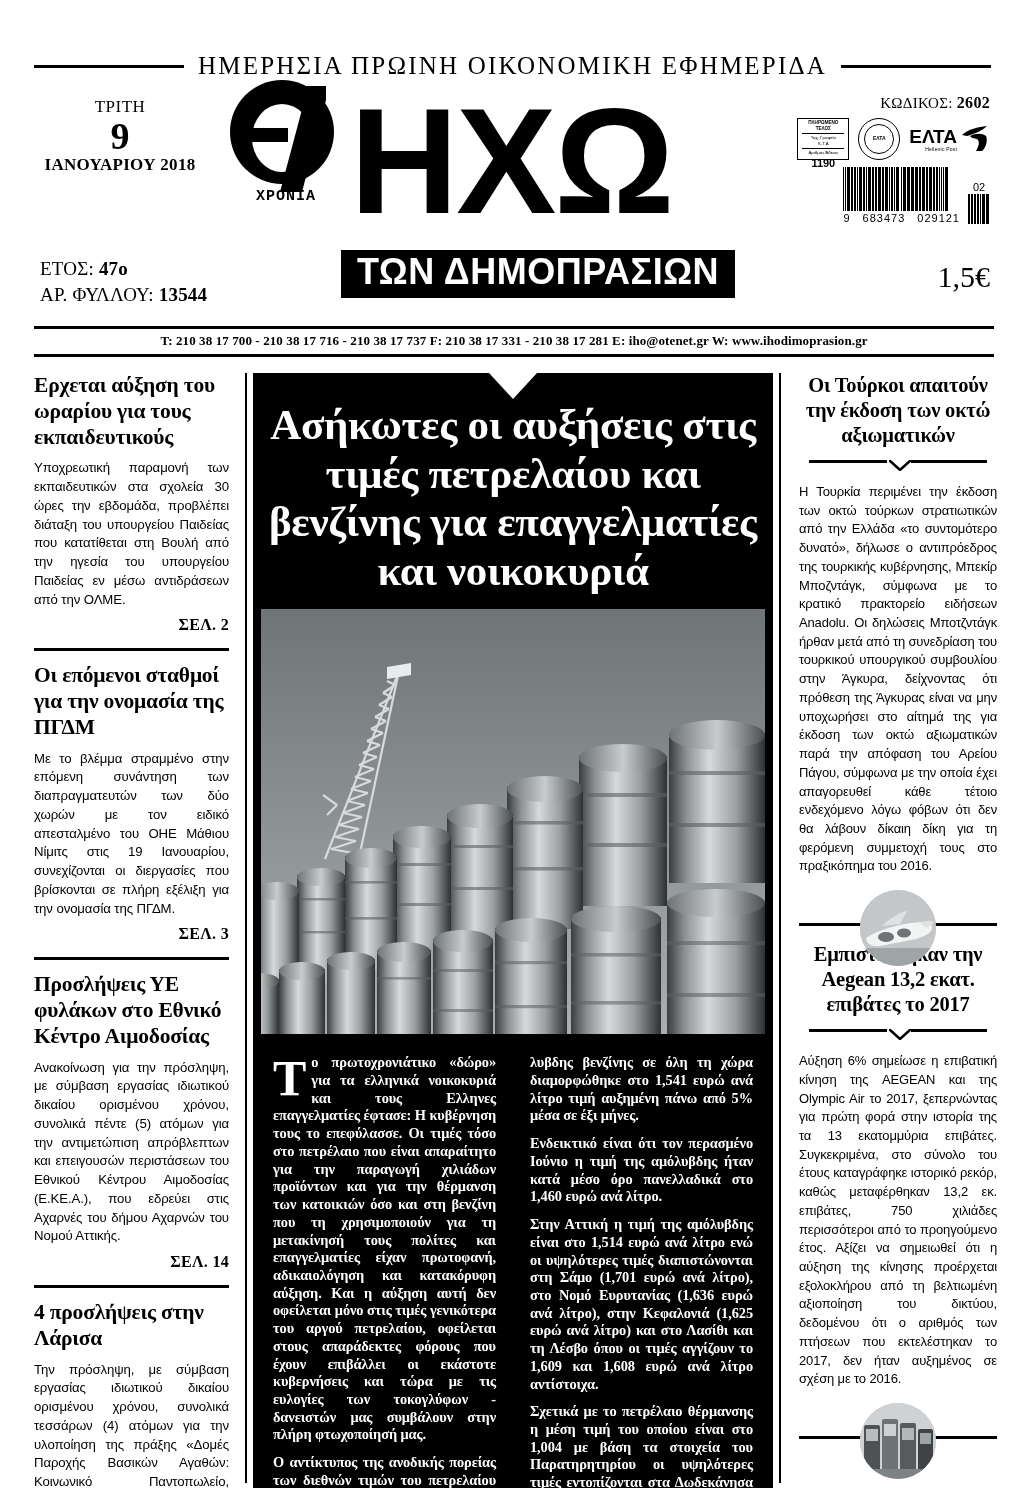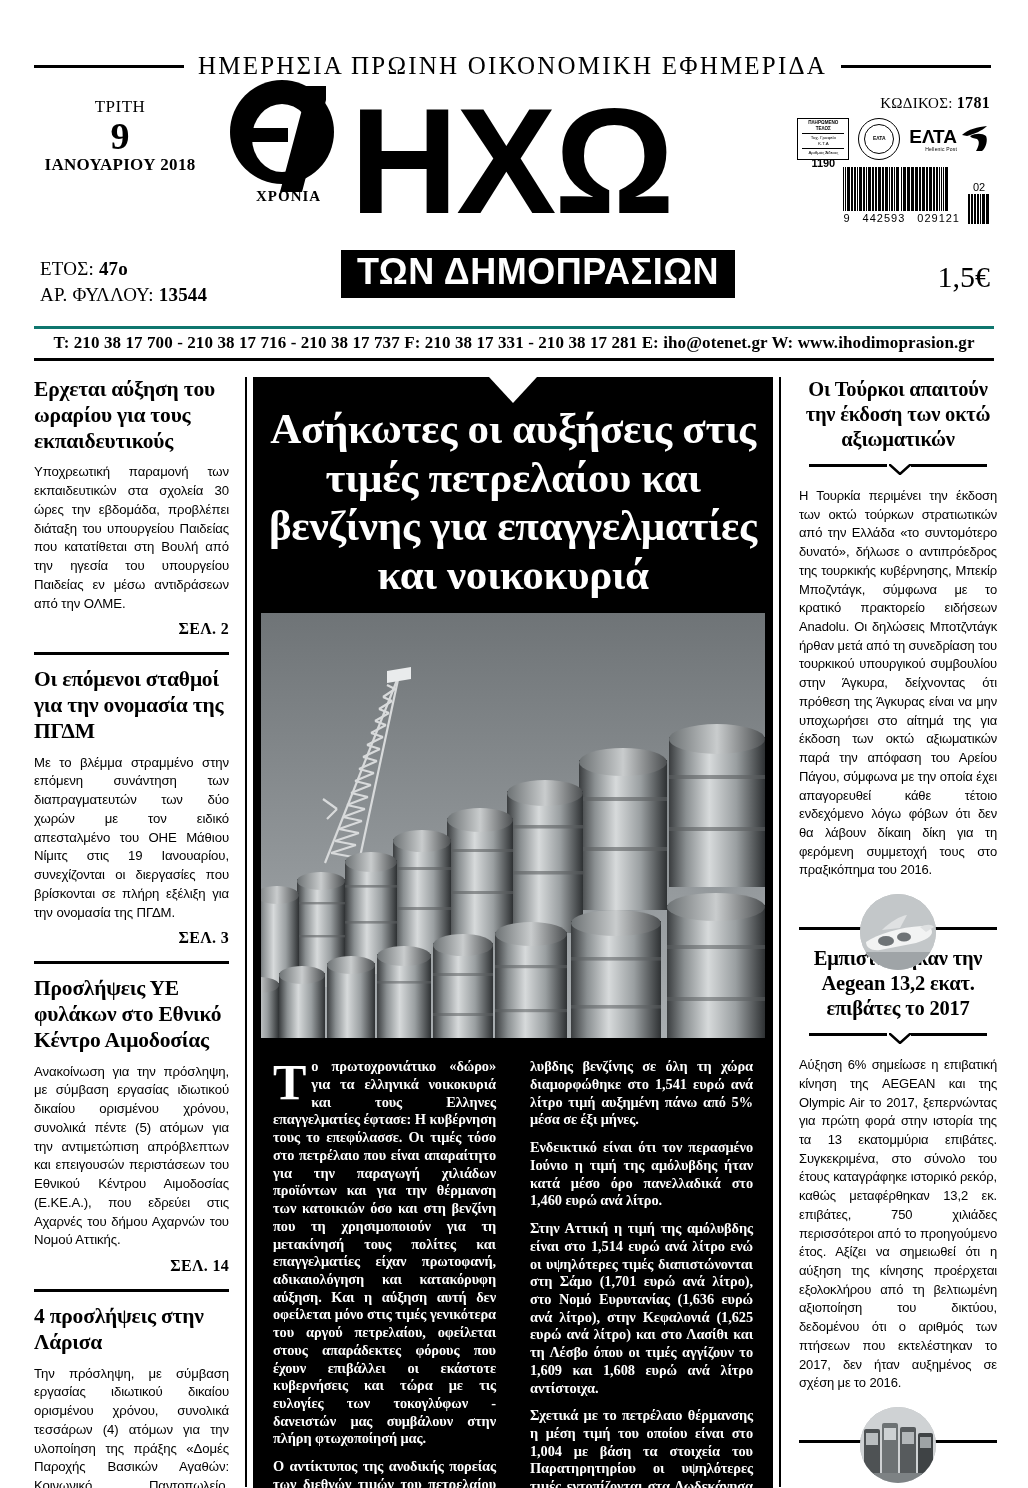--- a/index.html
+++ b/index.html
@@ -84,21 +84,21 @@
     position: relative;
     width: 132px;
     height: 140px;
     margin-right: -12px;
   }
   .anniv svg { display: block; }
   .anniv-label {
     position: absolute;
     left: 26px;
     top: 108px;
-    font-family: Liberation Serif, serif;
+    font-family: Liberation Mono, monospace;
     font-size: 15px;
     font-weight: bold;
     letter-spacing: 1px;
   }
   .logo-ixo {
     font-family: "Liberation Sans", sans-serif;
     font-weight: bold;
     font-size: 150px;
     line-height: 0.98;
     letter-spacing: -2px;
@@ -229,25 +229,25 @@
     line-height: 1;
   }
   .price {
     position: absolute;
     right: 4px;
     top: 6px;
     font-size: 30px;
   }
 
   .contact-bar {
-    border-top: 3px solid #0f766e;
+    border-top: 3px solid #000000;
     border-bottom: 3px solid #000;
     text-align: center;
     padding: 4px 0 5px;
-    font-size: 17px;
+    font-size: 13px;
     font-weight: bold;
     letter-spacing: 0.1px;
     margin-top: 2px;
   }
 
   
   .content {
     display: flex;
     margin-top: 16px;
     height: 1110px;
@@ -477,21 +477,21 @@
           <rect x="22" y="48" width="36" height="14" fill="#000"></rect>
         </svg>
         <div class="anniv-label">ΧΡΟΝΙΑ</div>
       </div>
       <div class="logo-ixo">ΗΧΩ</div>
     </div>
 
     <div class="codeblock">
       <div class="code-line">
         <span>ΚΩΔΙΚΟΣ:</span>
-        <b>1781</b>
+        <b>2602</b>
       </div>
 
       <div class="stamp-row">
         <div class="stamp-box">
           <div class="b1">ΠΛΗΡΩΜΕΝΟ</div>
           <div class="b1">ΤΕΛΟΣ</div>
           <div class="hr"></div>
           <div>Ταχ. Γραφείο</div>
           <div>Κ.Τ.Α</div>
           <div class="hr"></div>
@@ -582,21 +582,21 @@
               <i style="width:1px;background:#fff"></i>
               <i style="width:1px"></i>
               <i style="width:1px;background:#fff"></i>
               <i style="width:1px"></i>
               <i style="width:1px;background:#fff"></i>
               <i style="width:3px"></i>
               <i style="width:1px;background:#fff"></i>
             </div>
           <div class="bar-digits">
             <span>9</span>
-            <span>442593</span>
+            <span>683473</span>
             <span>029121</span>
           </div>
         </div>
         <div class="barcode-addon">
           <div class="addon-num">02</div>
           <div class="bars" style="height:30px" id="bars-addon">
               <i style="width:2px"></i>
               <i style="width:1px;background:#fff"></i>
               <i style="width:2px"></i>
               <i style="width:1px;background:#fff"></i>

